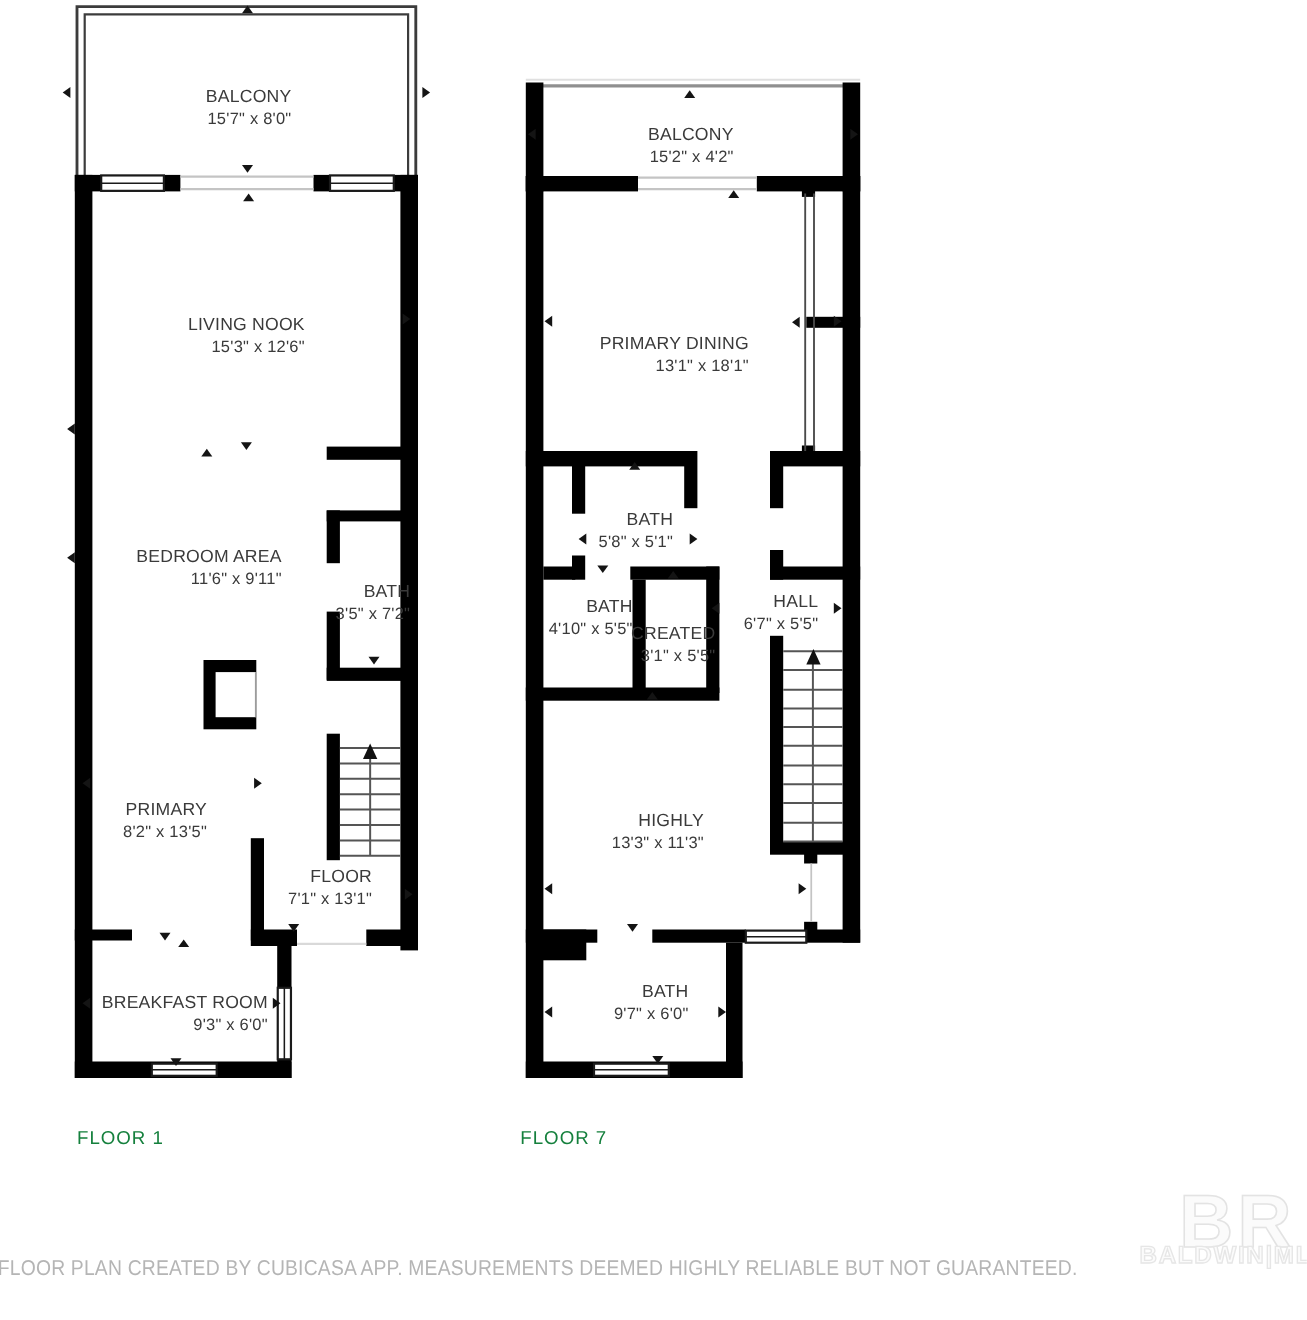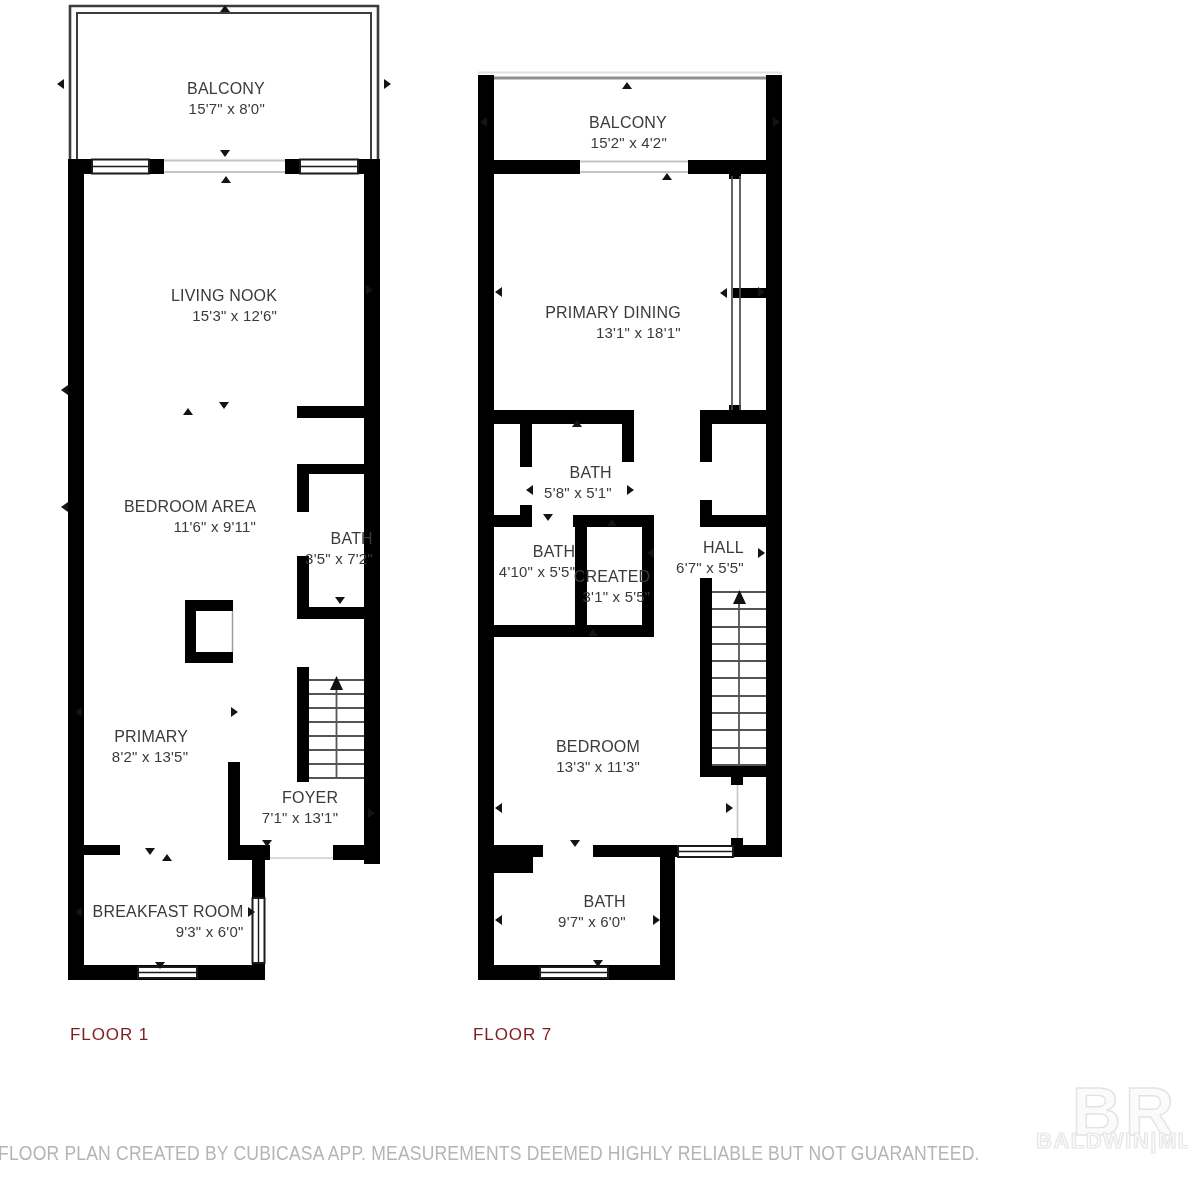--- a/index.html
+++ b/index.html
@@ -3,21 +3,21 @@
 <meta charset="utf-8">
 <style>
   html,body{margin:0;padding:0;background:#ffffff;}
   body{width:1188px;height:1200px;overflow:hidden;position:relative;
        font-family:"Liberation Sans",sans-serif;}
   #plan{position:absolute;left:0;top:0;width:1188px;height:1200px;}
   .room-label{position:absolute;transform:translateX(-50%);text-align:right;
       color:#3a3a3a;font-size:16px;line-height:1.32;white-space:nowrap;
       letter-spacing:.2px;}
   .room-label .rd{font-size:15px;}
-  .floor-label{position:absolute;font-size:17px;color:#7f1d1d;
+  .floor-label{position:absolute;font-size:17px;color:#15803d;
       letter-spacing:.9px;font-weight:500;}
   .disclaimer{position:absolute;left:-2px;top:1142px;font-size:19.5px;
       color:#b5b5b5;white-space:nowrap;letter-spacing:.2px;
       transform:scaleX(.9);transform-origin:left center;}
   .wm-logo{position:absolute;left:1072px;top:1072px;font-size:68px;
       font-weight:700;letter-spacing:4px;color:#fbfbfb;
       -webkit-text-stroke:1.4px #e3e3e3;}
   .wm-text{position:absolute;left:1036px;top:1128px;font-size:22px;
       font-weight:700;letter-spacing:1.5px;color:#fbfbfb;
       -webkit-text-stroke:1.2px #e6e6e6;white-space:nowrap;}
@@ -225,21 +225,21 @@
 </div>
 <div class="room-label" style="left:339px;top:528px">
   <div class="rn">BATH</div>
   <div class="rd">3'5" x 7'2"</div>
 </div>
 <div class="room-label" style="left:150px;top:726px">
   <div class="rn">PRIMARY</div>
   <div class="rd">8'2" x 13'5"</div>
 </div>
 <div class="room-label" style="left:300px;top:787px">
-  <div class="rn">FOYER</div>
+  <div class="rn">FLOOR</div>
   <div class="rd">7'1" x 13'1"</div>
 </div>
 <div class="room-label" style="left:168px;top:901px">
   <div class="rn">BREAKFAST ROOM</div>
   <div class="rd">9'3" x 6'0"</div>
 </div>
 
 <div class="room-label" style="left:628px;top:112px">
   <div class="rn">BALCONY</div>
   <div class="rd">15'2" x 4'2"</div>
@@ -258,21 +258,21 @@
 </div>
 <div class="room-label" style="left:612px;top:566px">
   <div class="rn">CREATED</div>
   <div class="rd">3'1" x 5'5"</div>
 </div>
 <div class="room-label" style="left:710px;top:537px">
   <div class="rn">HALL</div>
   <div class="rd">6'7" x 5'5"</div>
 </div>
 <div class="room-label" style="left:598px;top:736px">
-  <div class="rn">BEDROOM</div>
+  <div class="rn">HIGHLY</div>
   <div class="rd">13'3" x 11'3"</div>
 </div>
 <div class="room-label" style="left:592px;top:891px">
   <div class="rn">BATH</div>
   <div class="rd">9'7" x 6'0"</div>
 </div>
 
 <div class="floor-label" style="left:70px;top:1025px">FLOOR 1</div>
 <div class="floor-label" style="left:473px;top:1025px">FLOOR 7</div>
 

